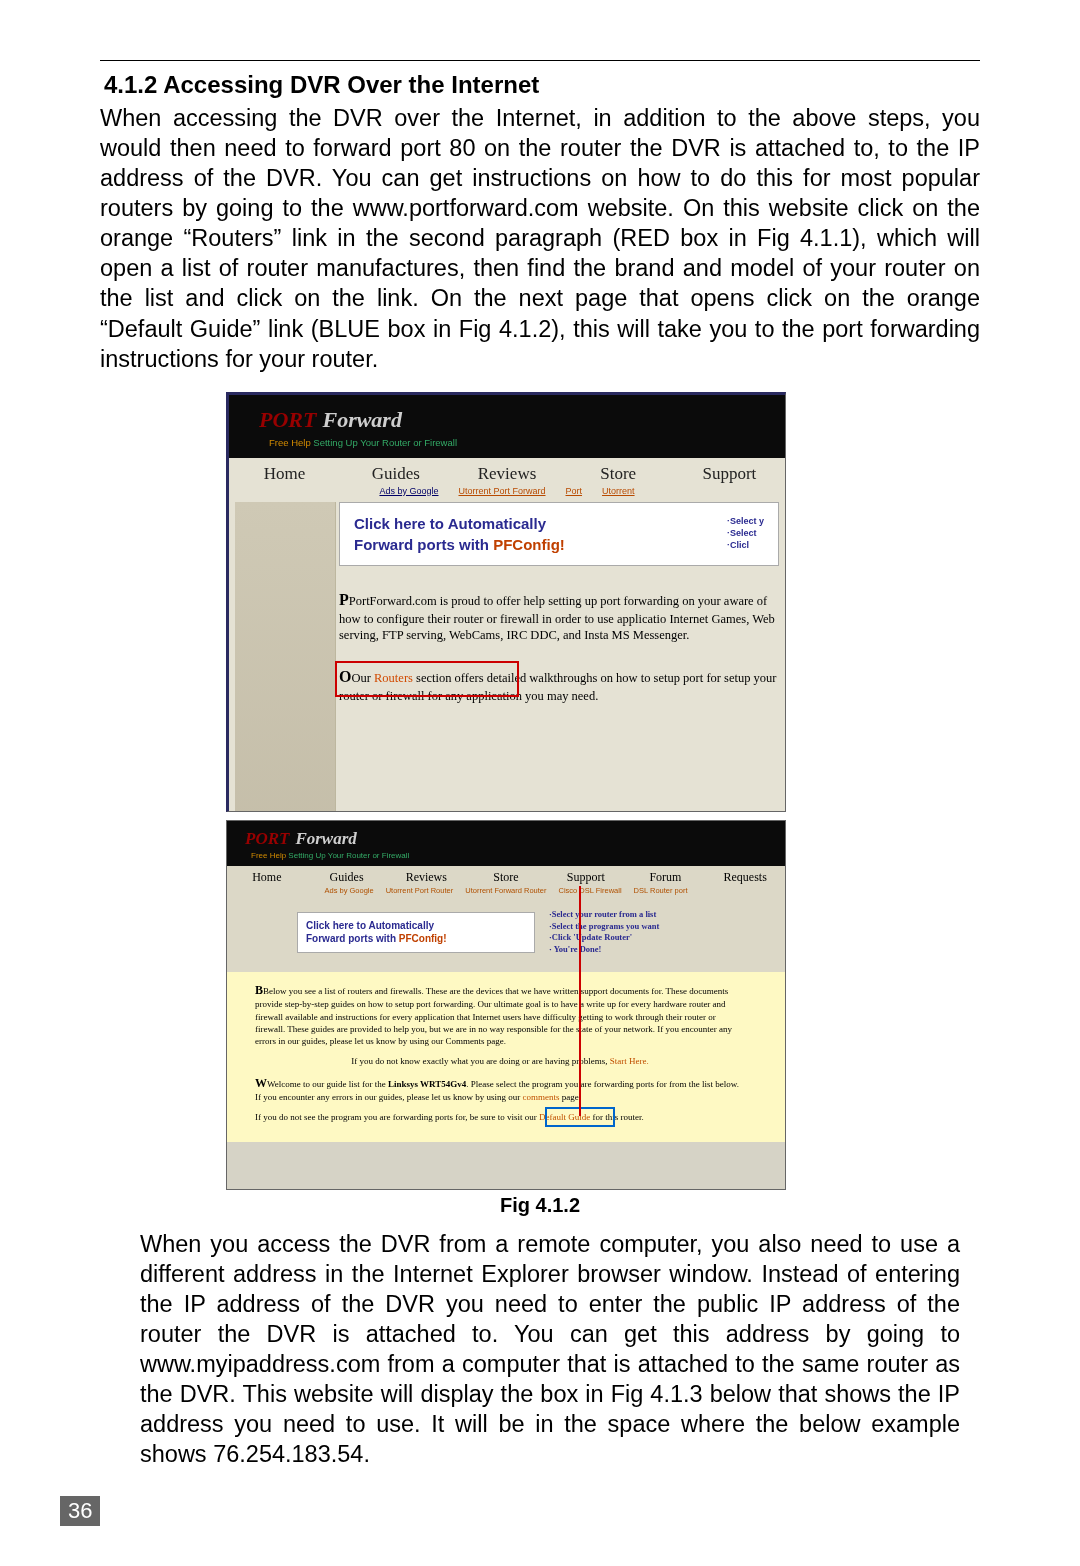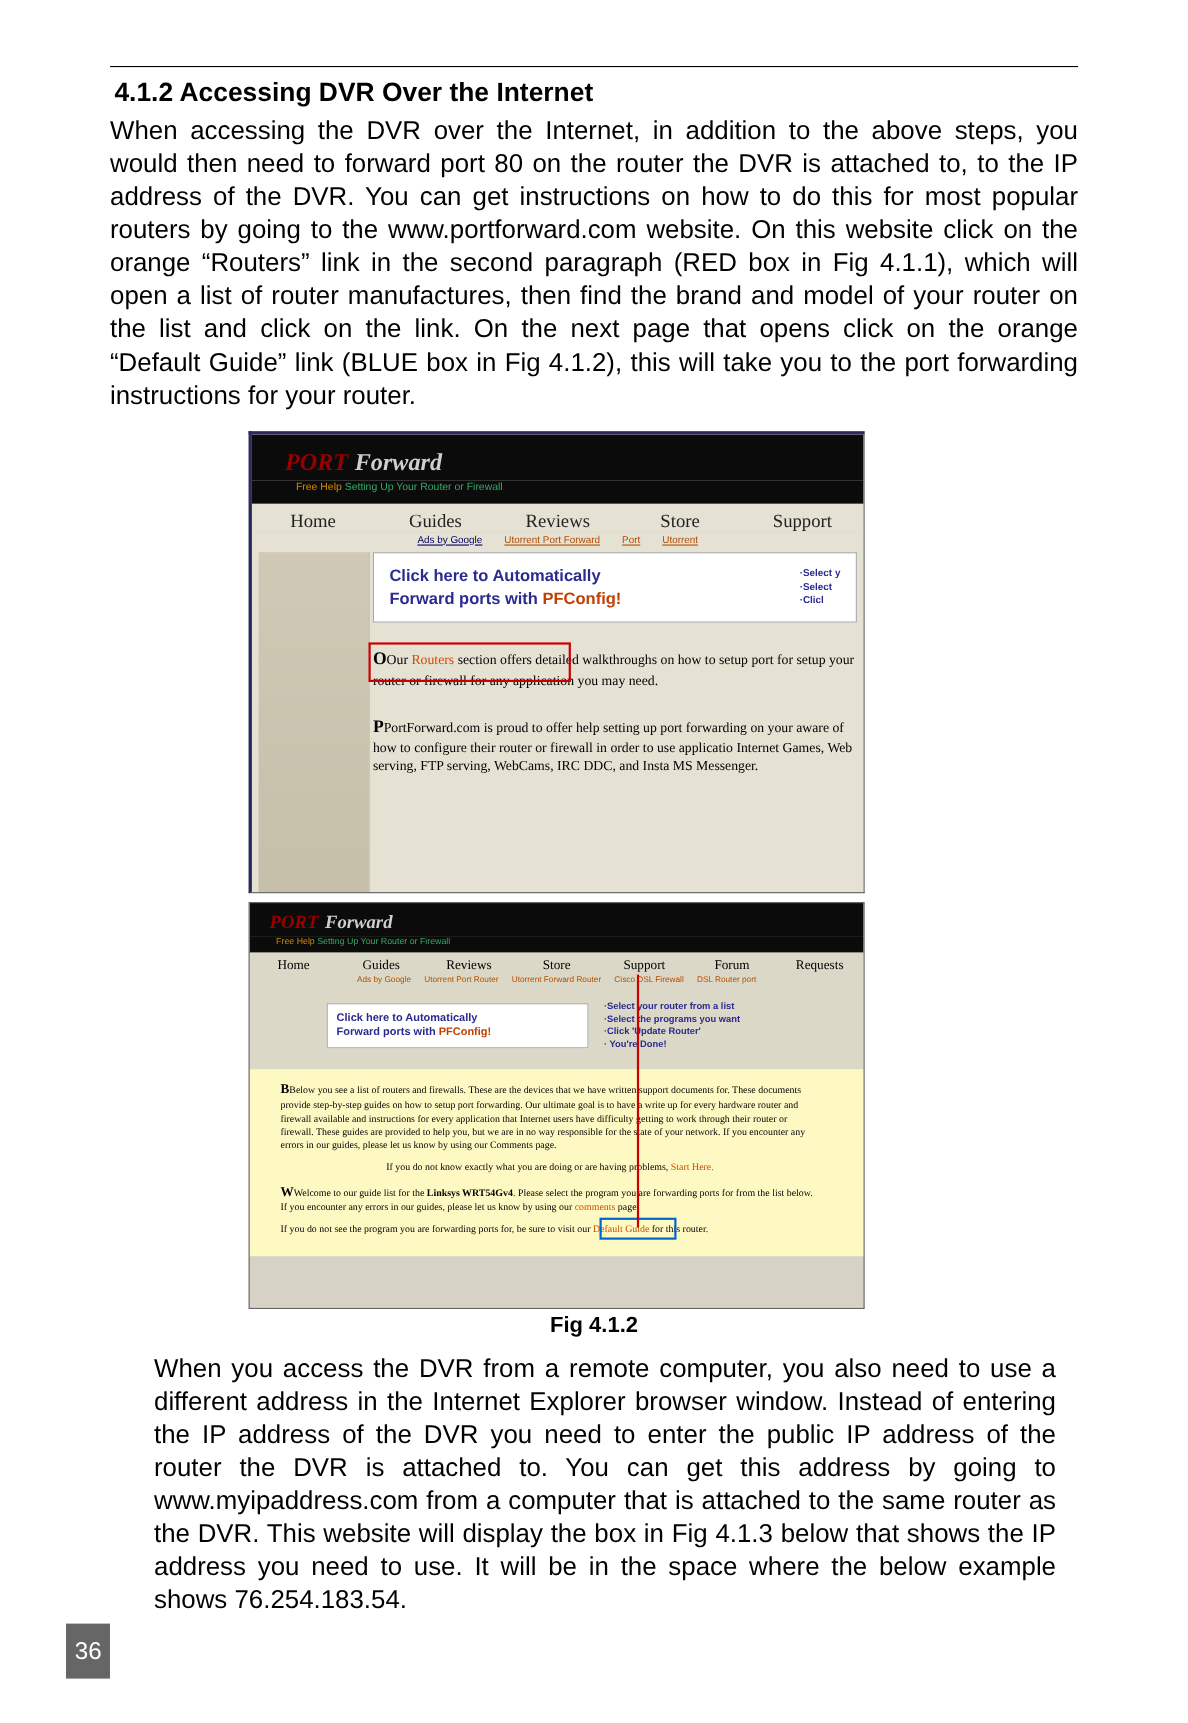--- a/index.html
+++ b/index.html
@@ -200,21 +200,21 @@
     font-family: Verdana, sans-serif;
     line-height: 1.35;
     flex: 0 0 220px;
   }
   .pf2-promo .pfc { color: #c04000; }
   .pf2-steps {
     font-size: 8.5px;
     font-weight: bold;
     color: #2a2a90;
     line-height: 1.4;
-    font-family: Liberation Sans, sans-serif;
+    font-family: Liberation Serif, serif;
   }
   .pf2-textblock {
     background: #fef9c3;
     padding: 10px 40px 10px 28px;
     font-family: Liberation Serif, serif;
     font-size: 9px;
     line-height: 1.35;
     position: relative;
   }
   .pf2-textblock p { margin: 0 0 8px 0; }
@@ -226,21 +226,21 @@
     pointer-events: none;
   }
   
   .page-num {
     position: absolute;
     left: 60px;
     bottom: 40px;
     background: #666;
     color: #fff;
     font-size: 22px;
-    padding: 12px 8px;
+    padding: 2px 8px;
   }
 </style>
 </head>
 <body>
 
 <div class="page">
 
   <hr class="rule">
 
   <div class="section-title">4.1.2 Accessing DVR Over the Internet</div>
@@ -274,26 +274,26 @@
         <div class="pf-sidebar"></div>
         <div class="pf-promo">
           <div class="main">
             <span>Click here to Automatically</span><br>
             <span>Forward ports with </span><span class="pfc">PFConfig!</span>
           </div>
           <div class="side" style="white-space:pre-line;">·Select y
 ·Select
 ·Clicl</div>
         </div>
+        <div class="pf-para">
+          <span class="drop">P</span><span>PortForward.com is proud to offer help setting up port forwarding on your aware of how to configure their router or firewall in order to use applicatio Internet Games, Web serving, FTP serving, WebCams, IRC DDC, and Insta MS Messenger.</span>
+        </div>
         <div class="pf-para" style="position:relative;">
           <span class="drop">O</span><span>Our </span><span class="routers">Routers</span><span> section offers detailed walkthroughs on how to setup port for setup your router or firewall for any application you may need.</span>
           <div class="red-box" style="left:-4px; top:-6px; width:180px; height:32px;"></div>
-        </div>
-        <div class="pf-para">
-          <span class="drop">P</span><span>PortForward.com is proud to offer help setting up port forwarding on your aware of how to configure their router or firewall in order to use applicatio Internet Games, Web serving, FTP serving, WebCams, IRC DDC, and Insta MS Messenger.</span>
         </div>
       </div>
     </div>
   </div>
 
   <div class="fig-wrap" style="margin-top:0;">
     <div class="fig-frame pf2" style="position:relative;">
       <div class="pf-logo">
         <span>PORT</span>
         <span class="fwd">Forward</span>

